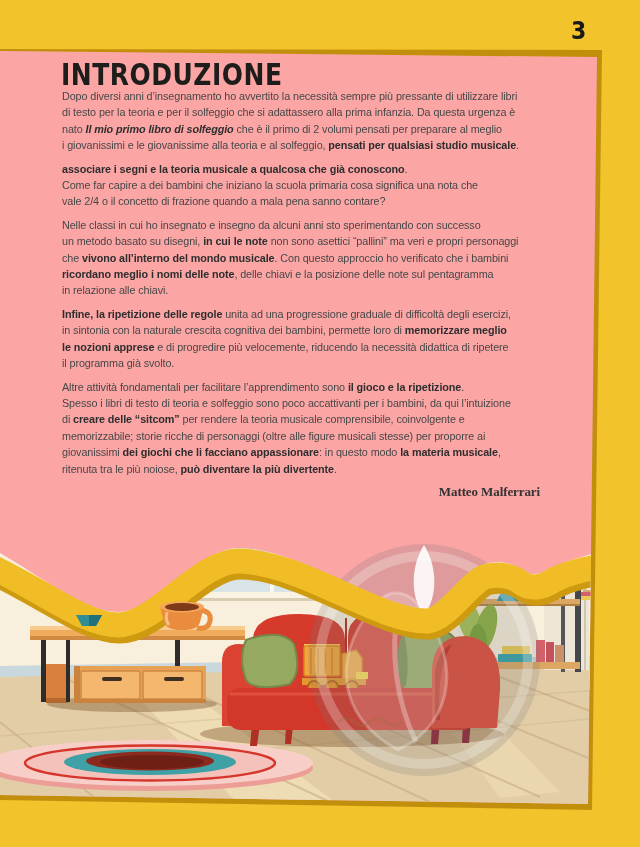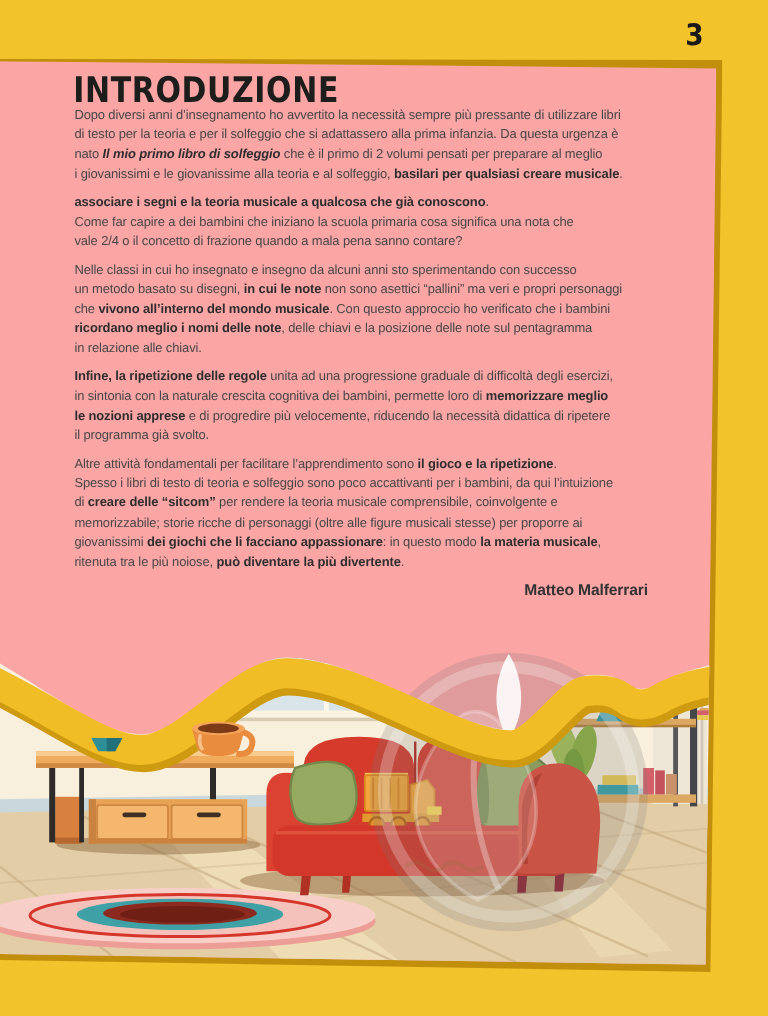--- a/index.html
+++ b/index.html
@@ -12,37 +12,37 @@
   .page-number{position:absolute;left:571px;top:18px;font-family:"DejaVu Sans",sans-serif;
        font-weight:800;font-size:22px;color:#191919;transform:scaleY(1.12);}
   .title{position:absolute;left:61px;top:58px;font-family:"DejaVu Sans",sans-serif;
        font-weight:800;font-size:25px;letter-spacing:.5px;color:#1d1d1b;
        transform:scaleY(1.18);transform-origin:left top;}
   .text{position:absolute;left:62px;top:88px;width:536px;font-size:10.8px;
        line-height:16.4px;color:#474747;letter-spacing:-.1px;}
   .text p{margin:0 0 7px 0;white-space:pre-line;}
   .text b{color:#2e2e2e;}
   .signature{text-align:right;padding-right:58px;font-weight:bold;font-size:13px;
-       color:#333;margin-top:4px;}
+       color:#333;margin-top:4px;font-family:Liberation Serif, serif;}
   .scene{position:absolute;left:0;top:530px;width:598px;height:290px;}
 </style>
 </head>
 <body>
 
 <div class="page-shadow"></div>
 
 <div class="page">
 
   <div class="title">INTRODUZIONE</div>
 
   <div class="text">
       <p><span>Dopo diversi anni d’insegnamento ho avvertito la necessità sempre più pressante di utilizzare libri
 di testo per la teoria e per il solfeggio che si adattassero alla prima infanzia. Da questa urgenza è
 nato </span><b style="font-style: italic; text-align: right;">Il mio primo libro di solfeggio</b><span> che è il primo di 2 volumi pensati per preparare al meglio
-i giovanissimi e le giovanissime alla teoria e al solfeggio, </span><b>basilari per qualsiasi creare musicale</b><span>.</span></p>
+i giovanissimi e le giovanissime alla teoria e al solfeggio, </span><b>pensati per qualsiasi studio musicale</b><span>.</span></p>
       <p><b>associare i segni e la teoria musicale a qualcosa che già conoscono</b><span>.
 Come far capire a dei bambini che iniziano la scuola primaria cosa significa una nota che
 vale 2/4 o il concetto di frazione quando a mala pena sanno contare?</span></p>
       <p><span>Nelle classi in cui ho insegnato e insegno da alcuni anni sto sperimentando con successo
 un metodo basato su disegni, </span><b>in cui le note</b><span> non sono asettici “pallini” ma veri e propri personaggi
 che </span><b>vivono all’interno del mondo musicale</b><span>. Con questo approccio ho verificato che i bambini
 </span><b>ricordano meglio i nomi delle note</b><span>, delle chiavi e la posizione delle note sul pentagramma
 in relazione alle chiavi.</span></p>
       <p><b>Infine, la ripetizione delle regole</b><span> unita ad una progressione graduale di difficoltà degli esercizi,
 in sintonia con la naturale crescita cognitiva dei bambini, permette loro di </span><b>memorizzare meglio

